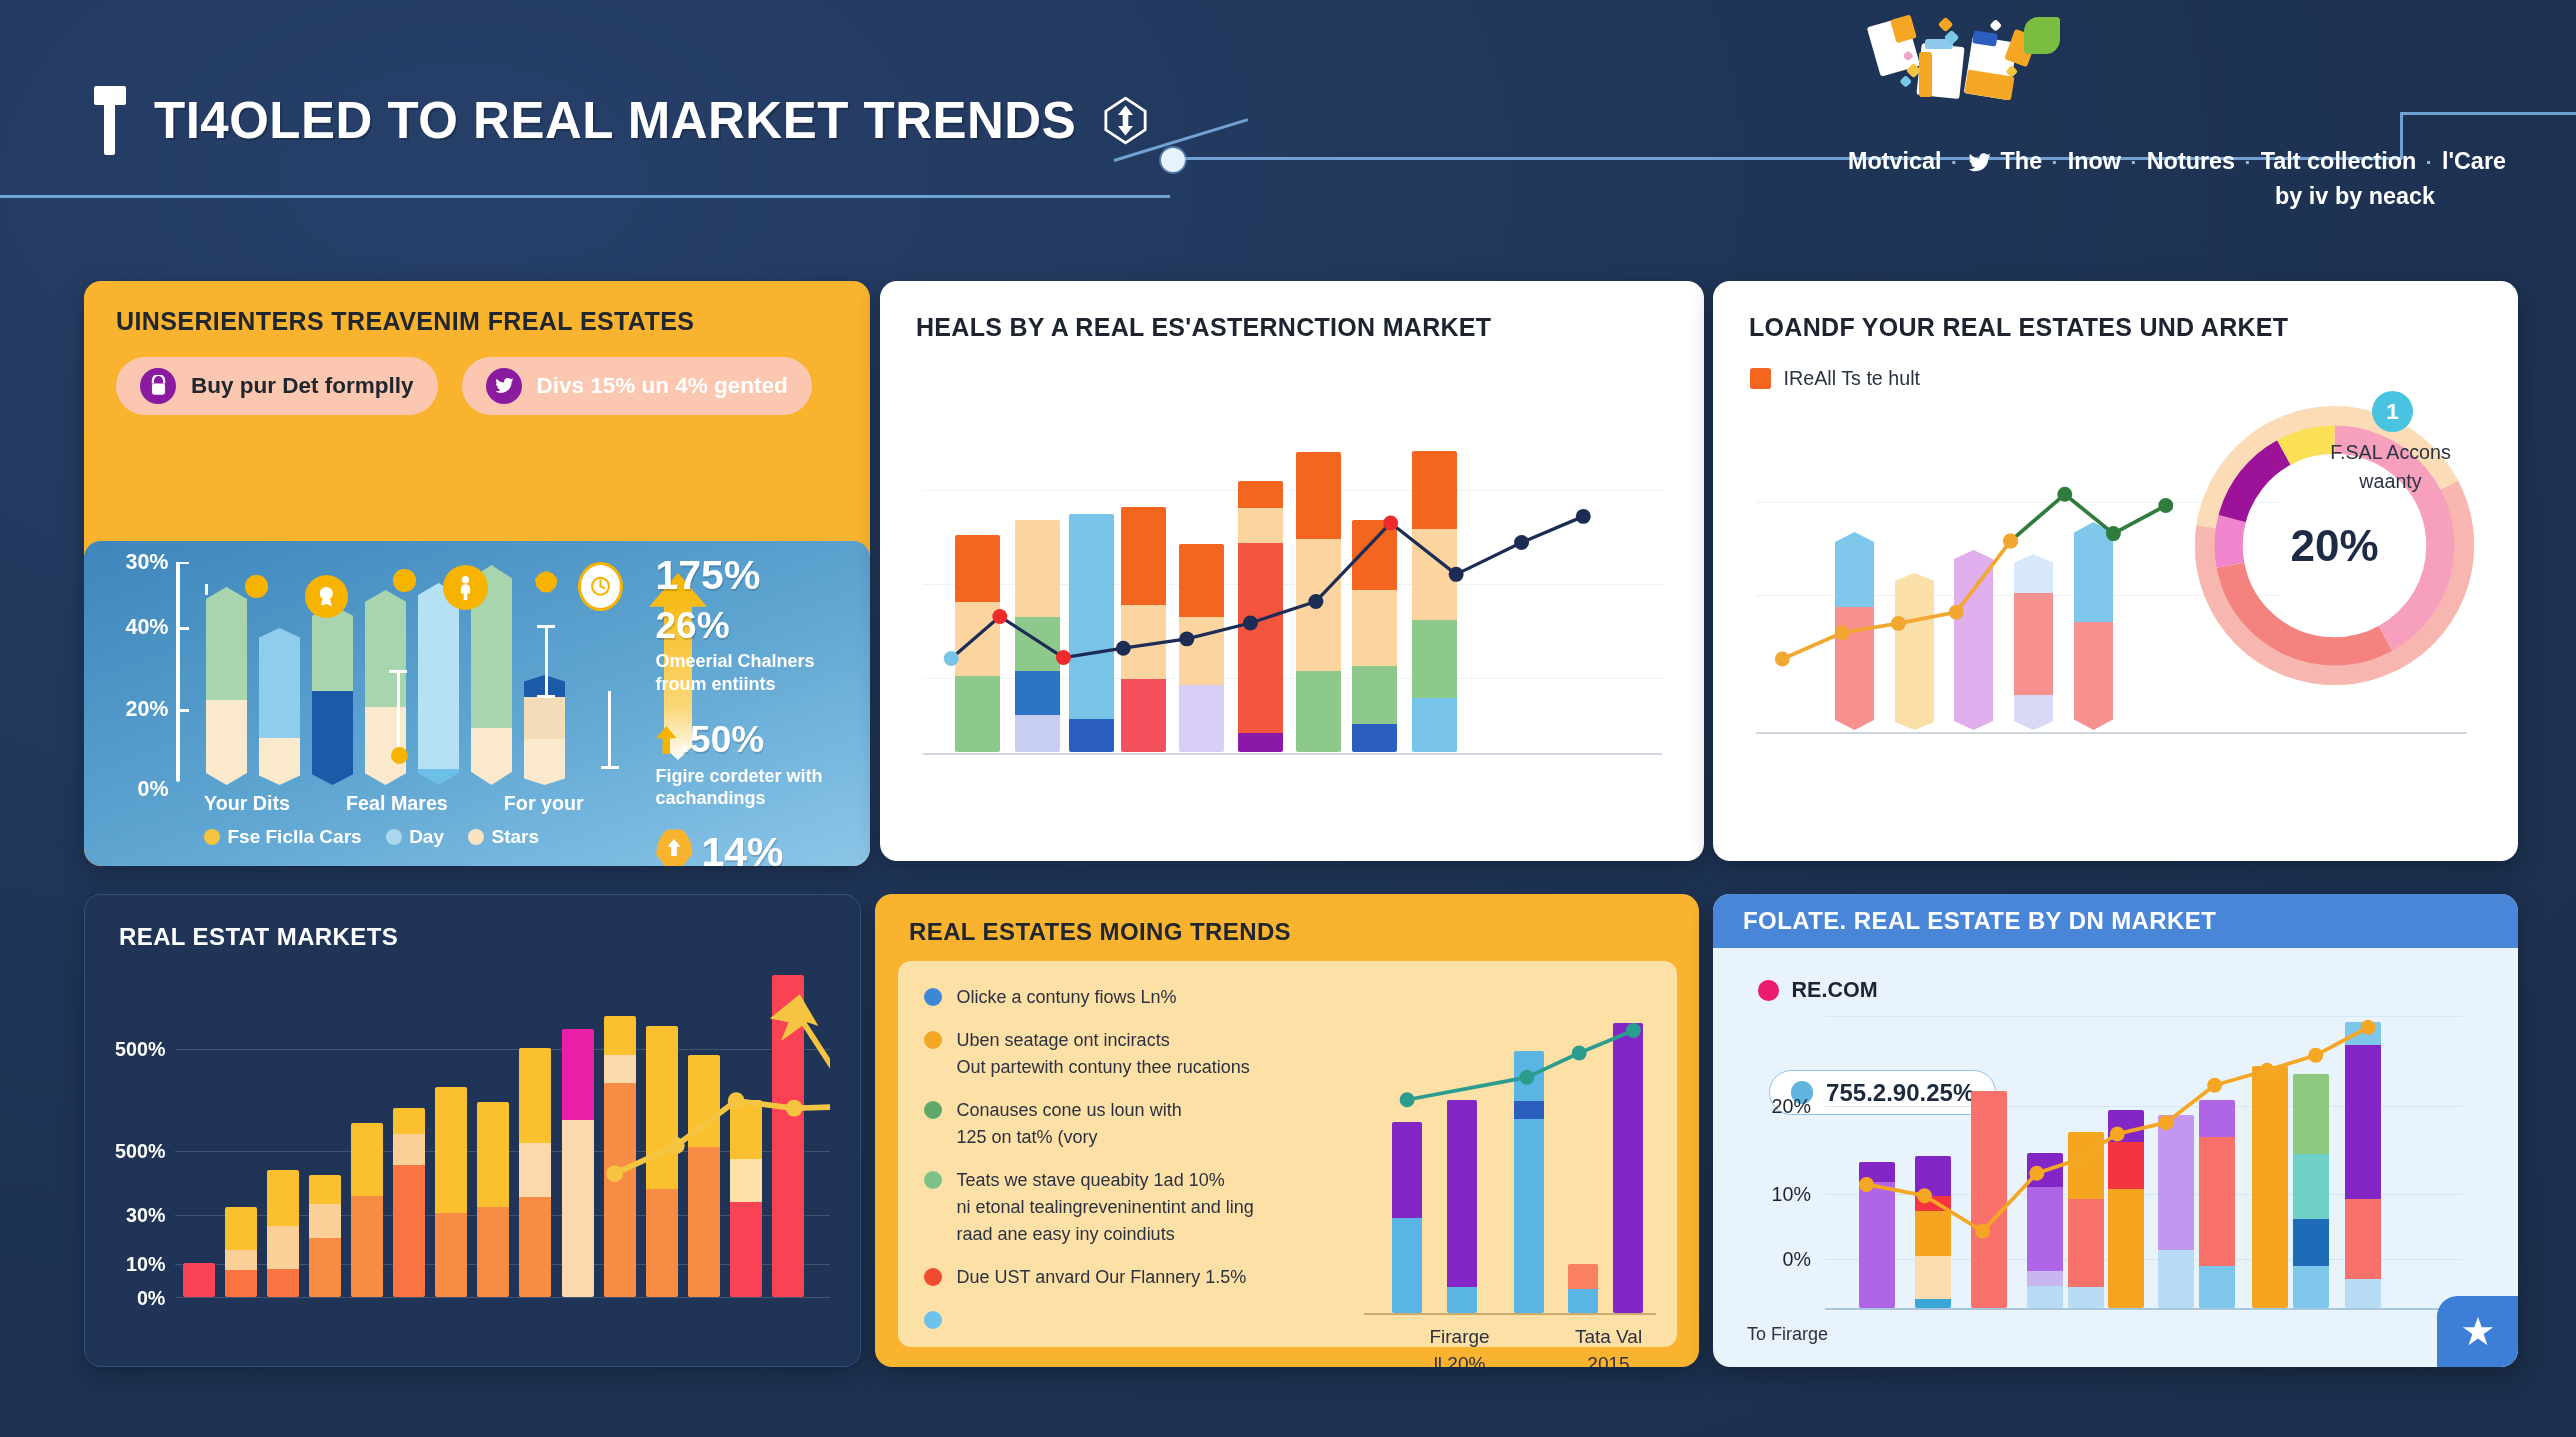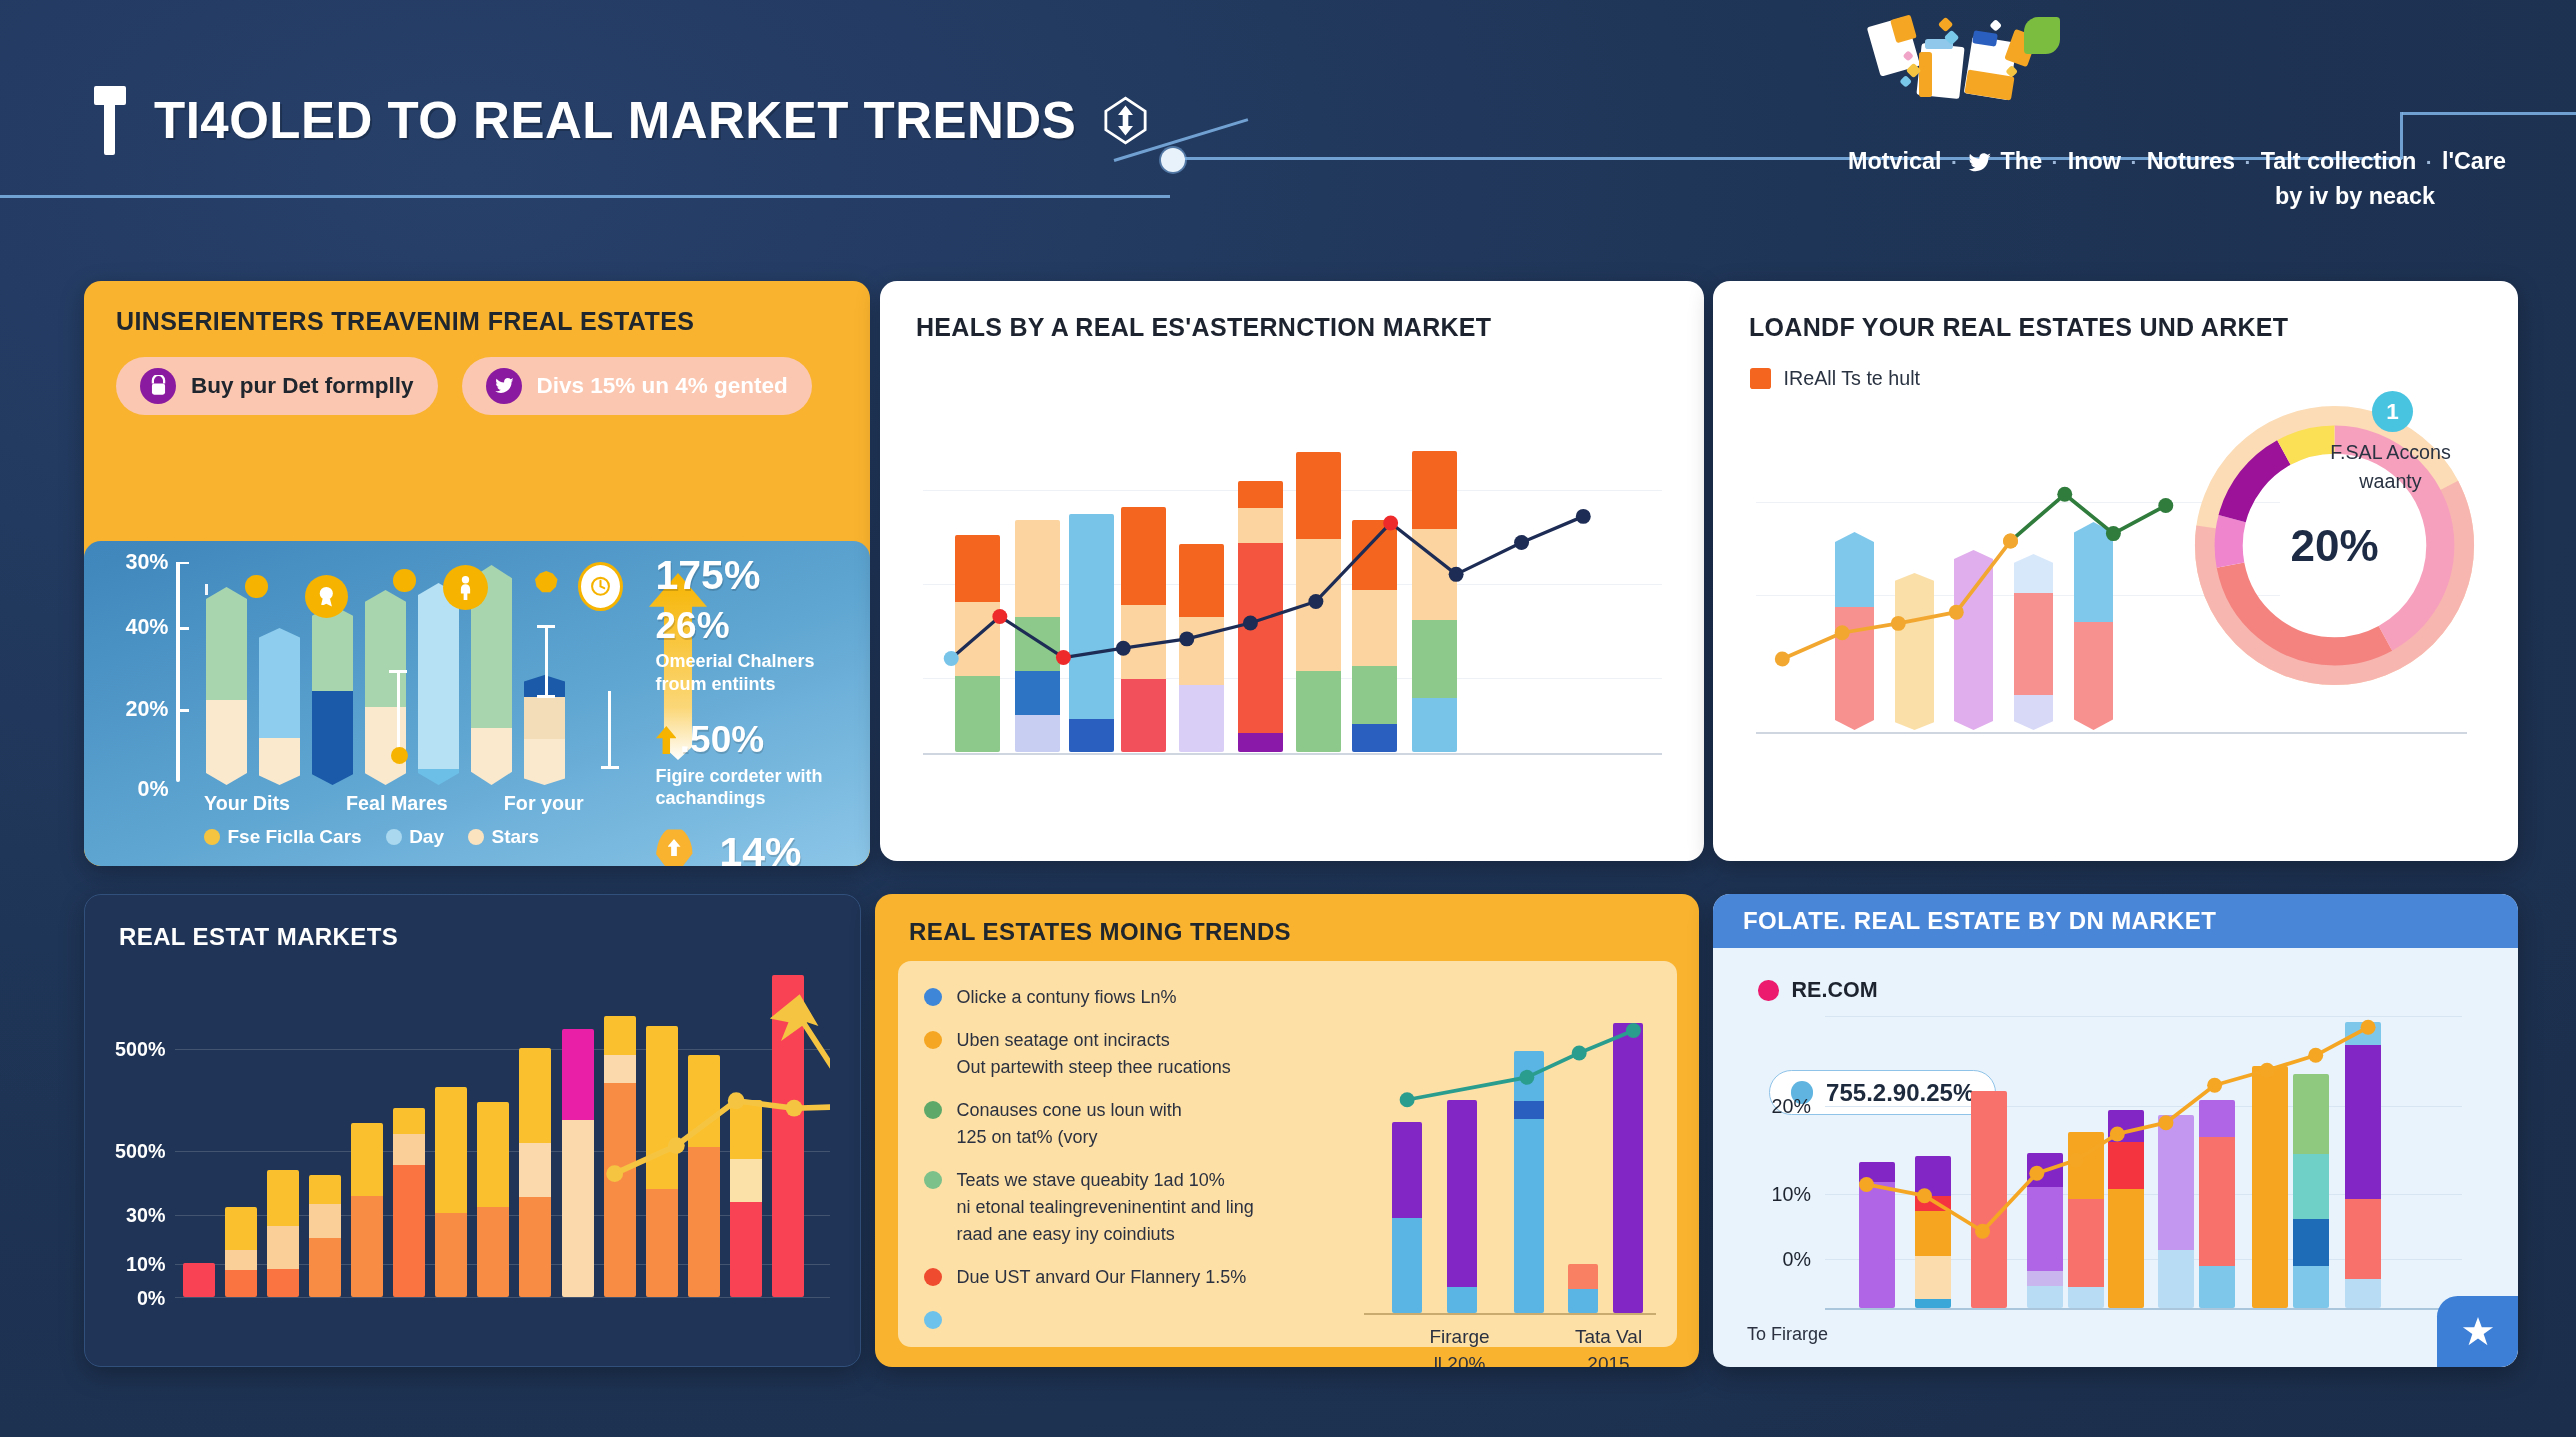--- a/index.html
+++ b/index.html
@@ -334,21 +334,21 @@
       <div class="st-note">Omeerial Chalners froum entiints</div>
       <div class="st-row">
         <span class="up-arrow">
           <svg width="20.6" height="28" viewBox="0 0 22 30">
               <path d="M11 0 L22 13 L15 13 L15 30 L7 30 L7 13 L0 13 Z" fill="#f6b400"></path>
             </svg>
         </span>
         <span class="st-mid" style="margin-top:0">.50%</span>
       </div>
       <div class="st-note">Figire cordeter with cachandings</div>
-      <div class="st-row" style="margin-top:17px;gap:27px;">
+      <div class="st-row" style="margin-top:17px;gap:9px;">
         <span class="pin"></span>
         <span class="st-big">14%</span>
       </div>
     </div>
   </div>
 </div>
 
 <div class="card" id="card2">
   <div class="c2-title">HEALS BY A REAL ES'ASTERNCTION MARKET</div>
   <div class="plot" id="c2plot" style="left:43px;top:97px;width:739px;height:374px;">
@@ -588,21 +588,21 @@
         <div class="bullet">
           <span class="bdot" style="background: rgb(62, 134, 216);"></span>
           <div class="btxt">
             <div>Olicke a contuny fiows Ln%</div>
           </div>
         </div>
         <div class="bullet">
           <span class="bdot" style="background: rgb(245, 166, 35);"></span>
           <div class="btxt">
             <div>Uben seatage ont inciracts</div>
-            <div>Out partewith steep thee rucations</div>
+            <div>Out partewith contuny thee rucations</div>
           </div>
         </div>
         <div class="bullet">
           <span class="bdot" style="background: rgb(94, 169, 106);"></span>
           <div class="btxt">
             <div>Conauses cone us loun with</div>
             <div>125 on tat% (vory</div>
           </div>
         </div>
         <div class="bullet">

